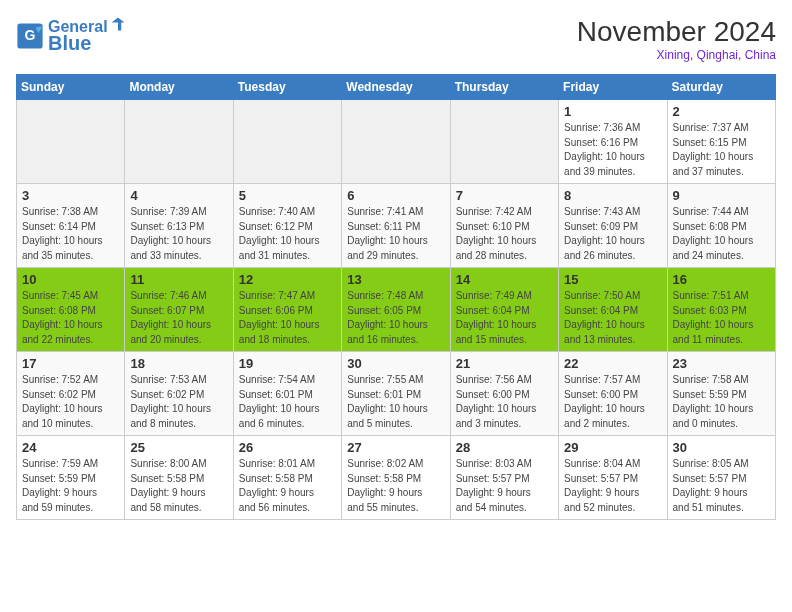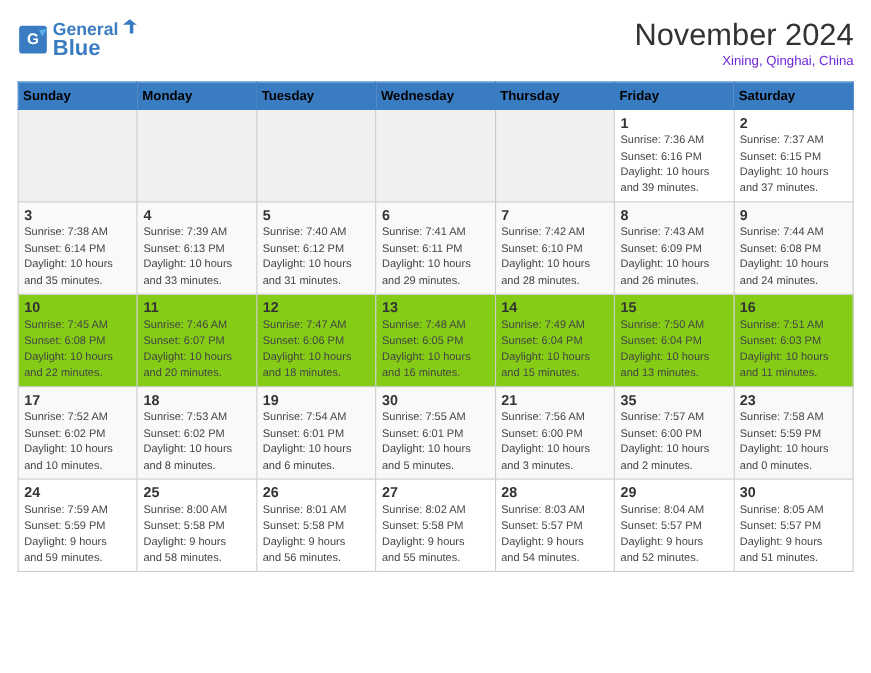--- a/index.html
+++ b/index.html
@@ -37,21 +37,21 @@
       font-size: 12px;
       color: #6d28d9;
     }
     table {
       width: 100%;
       border-collapse: collapse;
       table-layout: fixed;
     }
     th {
       background-color: #3a7cc1;
-      color: #000000;
+      color: #ffffff;
       font-size: 12px;
       font-weight: bold;
       padding: 5px 4px;
       text-align: left;
       border: 1px solid #3a7cc1;
     }
     td {
       border: 1px solid #ccc;
       vertical-align: top;
       padding: 4px 5px;
@@ -278,21 +278,21 @@
 and 5 minutes.</div>
         </td>
         <td>
           <span class="day-num">21</span>
           <div class="day-info" style="white-space: pre-line;">Sunrise: 7:56 AM
 Sunset: 6:00 PM
 Daylight: 10 hours
 and 3 minutes.</div>
         </td>
         <td>
-          <span class="day-num">35</span>
+          <span class="day-num">22</span>
           <div class="day-info" style="white-space: pre-line;">Sunrise: 7:57 AM
 Sunset: 6:00 PM
 Daylight: 10 hours
 and 2 minutes.</div>
         </td>
         <td>
           <span class="day-num">23</span>
           <div class="day-info" style="white-space: pre-line;">Sunrise: 7:58 AM
 Sunset: 5:59 PM
 Daylight: 10 hours

